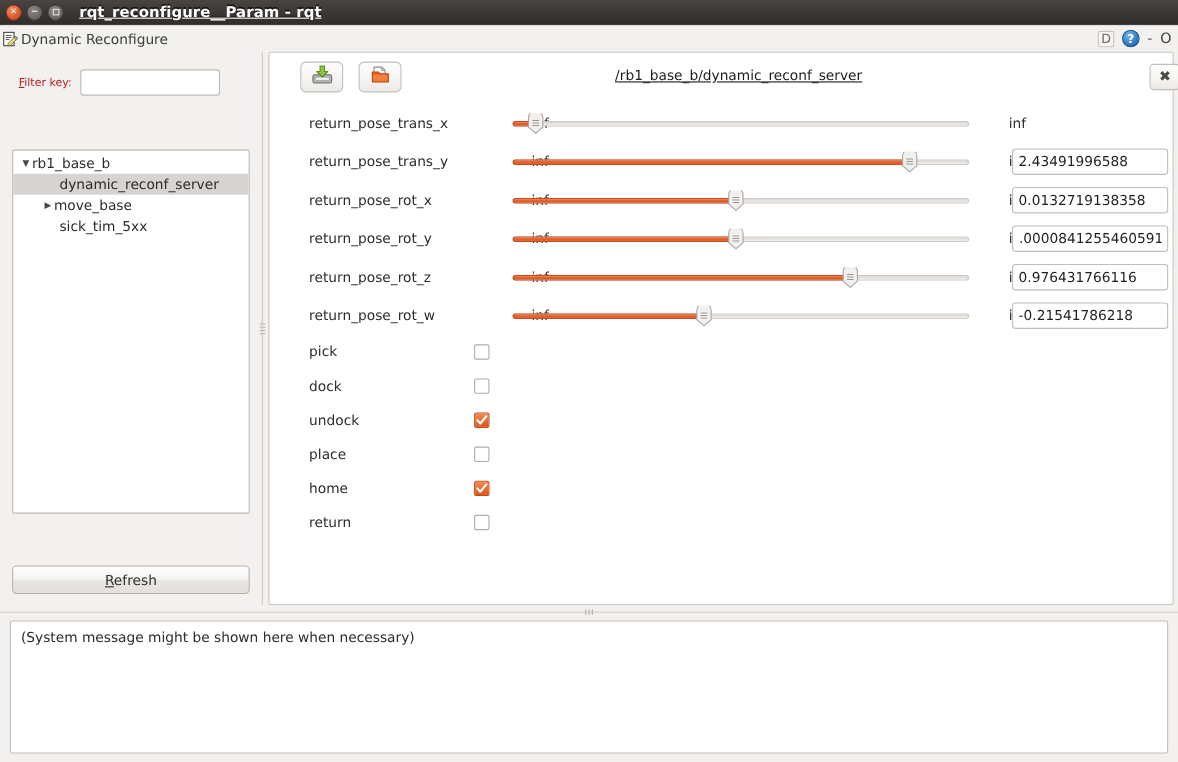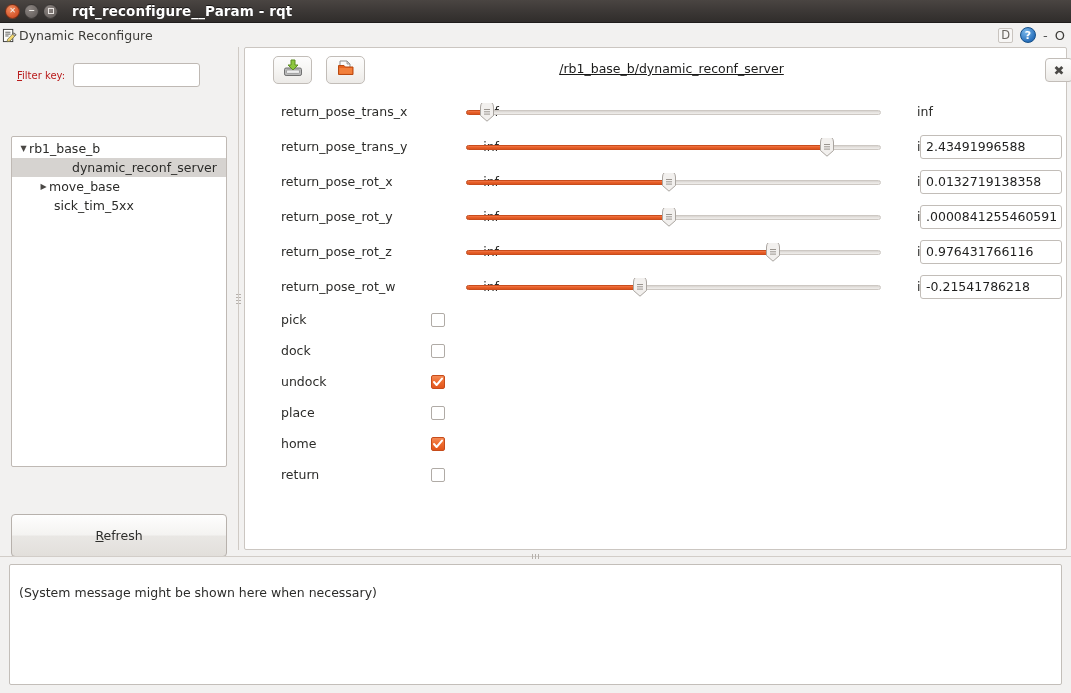--- a/index.html
+++ b/index.html
@@ -25,21 +25,21 @@
     font-size: 9px; color: #f4f0ec; line-height: 1;
     border: 1px solid rgba(0,0,0,.45);
   }
   .wbtn.close { background: radial-gradient(circle at 35% 30%, #f08a5c, #d4542a 70%, #b4401c); }
   .wbtn.min   { background: radial-gradient(circle at 35% 30%, #8d8683, #6a6461 70%, #565150); }
   .wbtn.max   { background: radial-gradient(circle at 35% 30%, #8d8683, #6a6461 70%, #565150); }
   .wbtn .glyph { font-size: 8px; font-weight: bold; transform: translateY(-.5px); }
   .wbtn.max .sq { width: 6px; height: 6px; border: 1.4px solid #e9e5e2; }
   .wtitle {
     margin-left: 14px; color: #ffffff; font-size: 13.5px; font-weight: bold;
-    letter-spacing: .1px; text-shadow: 0 -1px 0 rgba(0,0,0,.6);
+    letter-spacing: .1px; text-shadow: 0 -1px 0 rgba(0,0,0,.6); text-decoration: underline;
   }
 
   
   .dockheader {
     position: absolute; left: 0; top: 23px; width: 1071px; height: 24px;
     background: #f2f1f0;
     display: flex; align-items: center;
   }
   .dock-title {
     display: flex; align-items: center; gap: 2px;
@@ -95,25 +95,25 @@
   .gbtn u { text-decoration: underline; }
   .tree {
     position: absolute; left: 11px; top: 89px; width: 216px; height: 331px;
     background: #ffffff; border: 1px solid #bfb9b4; border-radius: 2px;
     overflow: hidden; padding-top: 2px;
   }
   .tnode {
     height: 19px; display: flex; align-items: center;
     font-size: 12.5px; color: #2b2b29; white-space: nowrap;
   }
-  .tnode.sel { background: #d6d3d0; padding-left: 18px; }
+  .tnode.sel { background: #d6d3d0; }
   .tarrow { width: 11px; text-align: center; font-size: 8px; color: #4a4845; flex: 0 0 11px; }
   .refreshwrap { position: absolute; left: 11px; top: 467px; }
   .refresh-btn {
-    width: 216px; height: 43px;
+    width: 216px; height: 26px;
     border: 1px solid #b7b1ac; border-radius: 4px;
     background: linear-gradient(to bottom, #fefefe 0%, #f4f3f1 48%, #e9e7e4 52%, #e2dfdb 100%);
     font-size: 12.5px; color: #2e2e2c; cursor: pointer;
     font-family: "DejaVu Sans", "Liberation Sans", sans-serif;
   }
   .refresh-btn u { text-decoration: underline; }
 
   
   .vsplit {
     position: absolute; left: 232px; top: 47px; width: 12px; height: 503px;
@@ -222,21 +222,21 @@
   .hsplit .line {
     position: absolute; left: 0; top: 6px; width: 100%; height: 1px; background: #d2cdc8;
   }
   .hsplit .grip { display: flex; gap: 2px; position: relative; }
   .hsplit .grip i { display: block; width: 1px; height: 5px; background: #b5b0ab; }
 
   
   .msgbox {
     position: absolute; left: 9px; top: 564px; width: 1053px; height: 121px;
     background: #ffffff; border: 1px solid #c3beb9; border-radius: 2px;
-    padding: 20px 9px; font-size: 12.5px; color: #2c2c2a;
+    padding: 7px 9px; font-size: 12.5px; color: #2c2c2a;
   }
 </style>
 </head>
 <body>
 
 <div class="titlebar">
   <div class="wbtns">
     <div class="wbtn close">
         <span class="glyph">✕</span>
       </div>

